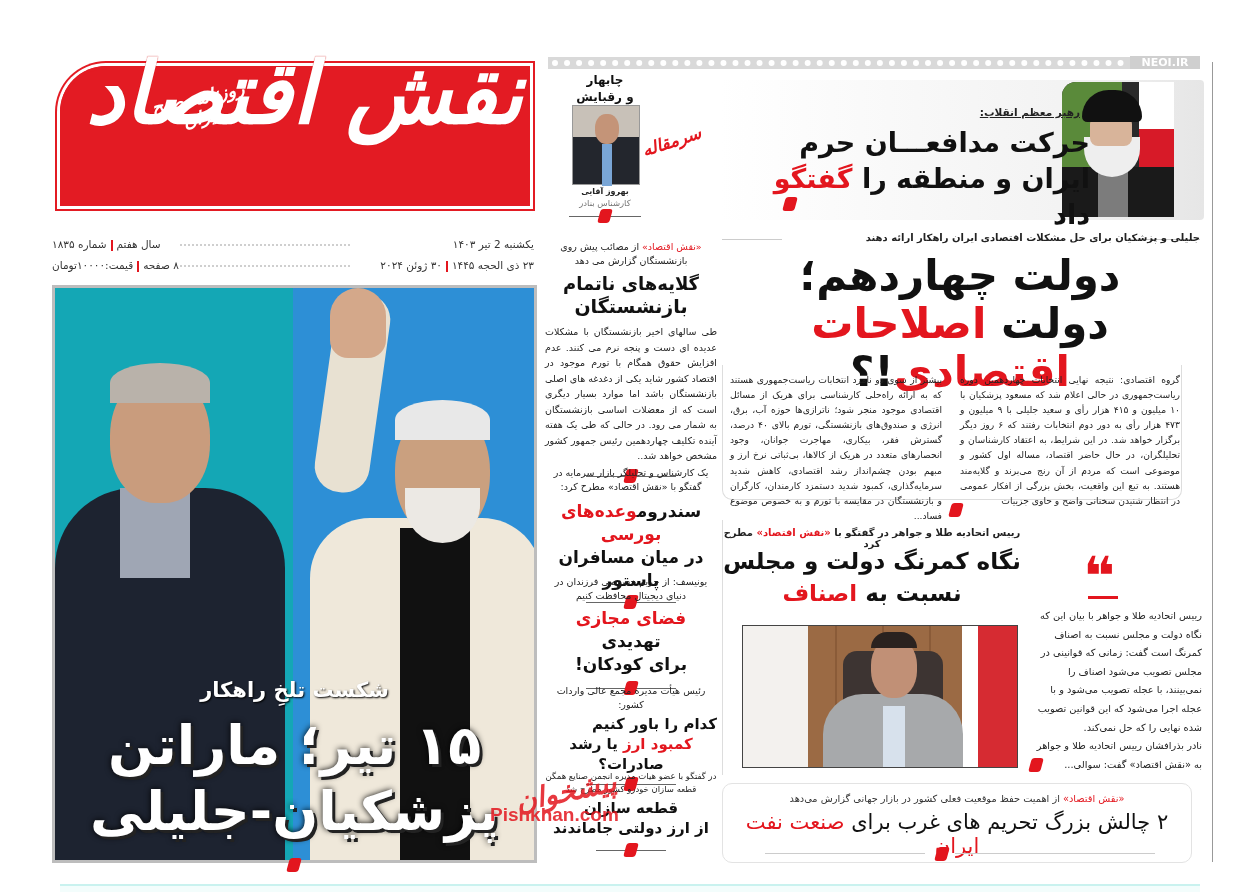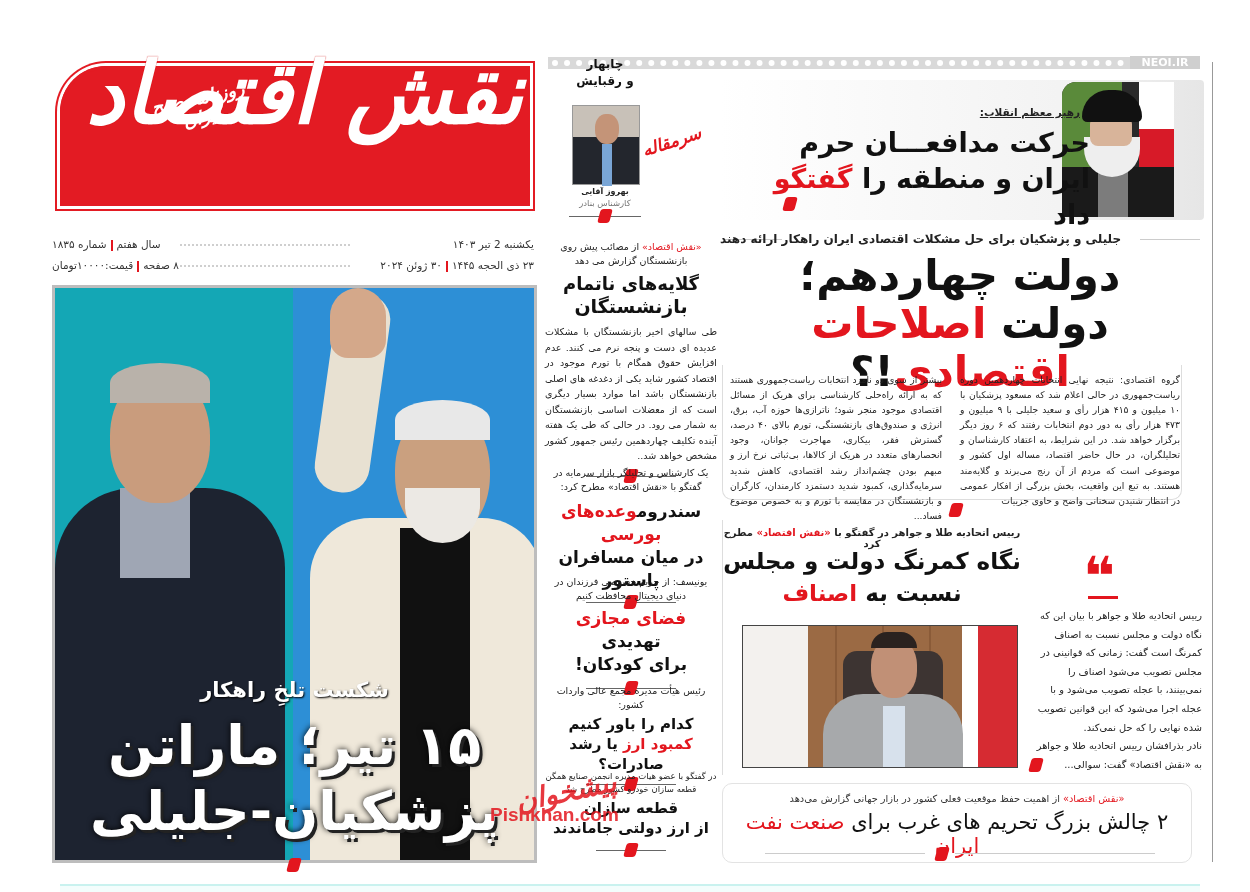--- a/index.html
+++ b/index.html
@@ -67,21 +67,21 @@
   .leader-photo .face { position: absolute; left: 28px; top: 34px; width: 42px; height: 30px; background: #d8b49a; border-radius: 8px; }
   .leader-photo .beard { position: absolute; left: 22px; top: 55px; width: 56px; height: 40px; background: #eeeeee; border-radius: 0 0 28px 28px; }
   .leader-photo .robe { position: absolute; left: 0; top: 85px; width: 112px; height: 60px; background: #1a1a1a; }
   .leader-photo .inner { position: absolute; left: 36px; top: 88px; width: 30px; height: 50px; background: #7c7c7c; }
   .lead-kicker { right: 170px; top: 106px; font-size: 10.5px; font-weight: bold; color: #222; text-decoration: underline; }
   .lead-head { right: 160px; top: 125px; width: 340px; text-align: right; font-weight: bold; font-size: 27px; line-height: 36px; color: #111; }
 
   .vline { position: absolute; width: 1px; background: #999; }
 
   
-  .main-kicker { left: 720px; top: 232px; width: 480px; text-align: left; font-size: 12px; font-weight: bold; color: #222; }
+  .main-kicker { left: 720px; top: 232px; width: 480px; text-align: right; font-size: 10px; font-weight: bold; color: #222; }
   .main-head { left: 720px; top: 252px; width: 480px; text-align: center; font-weight: bold; font-size: 42px; line-height: 48px; color: #111; }
   .body-col { position: absolute; top: 372px; font-size: 9.2px; line-height: 15.1px; text-align: justify; color: #222; }
   .box-frame { left: 722px; top: 365px; width: 460px; height: 135px; border: 1px solid #ddd; border-top: none; border-radius: 0 0 10px 10px; }
 
   
   .quote-mark { left: 1083px; top: 557px; color: #e3161e; font-size: 54px; font-weight: bold; line-height: 40px; }
   .quote-bar { left: 1088px; top: 596px; width: 30px; height: 3px; background: #e3161e; }
   .side-text { left: 1022px; top: 607px; width: 180px; font-size: 9.8px; line-height: 18.6px; color: #222; text-align: justify; }
   .gold-kicker { left: 722px; top: 527px; width: 300px; text-align: center; font-size: 10px; font-weight: bold; color: #222; }
   .gold-head { left: 722px; top: 545px; width: 300px; text-align: center; font-weight: bold; font-size: 23px; line-height: 32px; color: #111; }
@@ -150,21 +150,21 @@
     <div>پزشکیان-جلیلی</div>
   </div>
 </div>
 <div class="abs pagemark" style="left:288px; top:858px;"></div>
 
 <div class="abs neo-bar">
   <div class="diamonds"></div>
   <div class="lbl">NEOI.IR</div>
 </div>
 
-<div class="abs col-mid" style="top:56px; left:555px; width:100px;">
+<div class="abs col-mid" style="top:72px; left:555px; width:100px;">
   <div class="head-md" style="font-size:12px; line-height:17px;">چابهار</div>
   <div class="head-md" style="font-size:12px; line-height:17px;">و رقبایش</div>
 </div>
 <div class="abs col-photo">
   <div class="face"></div>
   <div class="shirt"></div>
 </div>
 <div class="abs col-mid" style="top:186px; left:555px; width:100px;">
   <div class="kicker-sm" style="font-size:8px; font-weight:bold; line-height:11px;">بهروز آقایی</div>
   <div class="kicker-sm" style="font-size:8.5px; color:#777; line-height:13px;">کارشناس بنادر</div>
@@ -228,21 +228,21 @@
   <div class="kicker-sm">یونیسف: از حریم خصوصی فرزندان در دنیای دیجیتال محافظت کنیم</div>
   <div class="head-md" style="margin-top:4px;"><span class="red">فضای مجازی</span> <span>تهدیدی</span></div>
   <div class="head-md">برای کودکان!</div>
   <div class="hr-short" style="margin-top:12px;">
       <div class="pagemark"></div>
     </div>
 </div>
 
 <div class="abs col-mid" style="top:684px;">
   <div class="kicker-sm">رئیس هیأت مدیره مجمع عالی واردات کشور:</div>
-  <div class="head-md" style="font-size:15px; line-height:20px; margin-top:2px;">کدام را باور کنیم</div>
+  <div class="head-md" style="font-size:15px; line-height:20px; margin-top:2px;text-align:right;">کدام را باور کنیم</div>
   <div class="head-md" style="font-size:15px; line-height:20px;"><span class="red">کمبود ارز</span> <span>یا رشد صادرات؟</span></div>
   <div class="hr-short" style="margin-top:10px;">
       <div class="pagemark"></div>
     </div>
 </div>
 
 <div class="abs col-mid" style="top:770px;">
   <div class="kicker-sm" style="font-size:8.5px; line-height:13px;">در گفتگو با عضو هیات مدیره انجمن صنایع همگن قطعه سازان خودرو کشور مطرح شد</div>
   <div class="head-md red" style="font-size:15px; line-height:20px; margin-top:2px;">قطعه سازان</div>
   <div class="head-md" style="font-size:15px; line-height:20px;">از ارز دولتی جاماندند</div>

